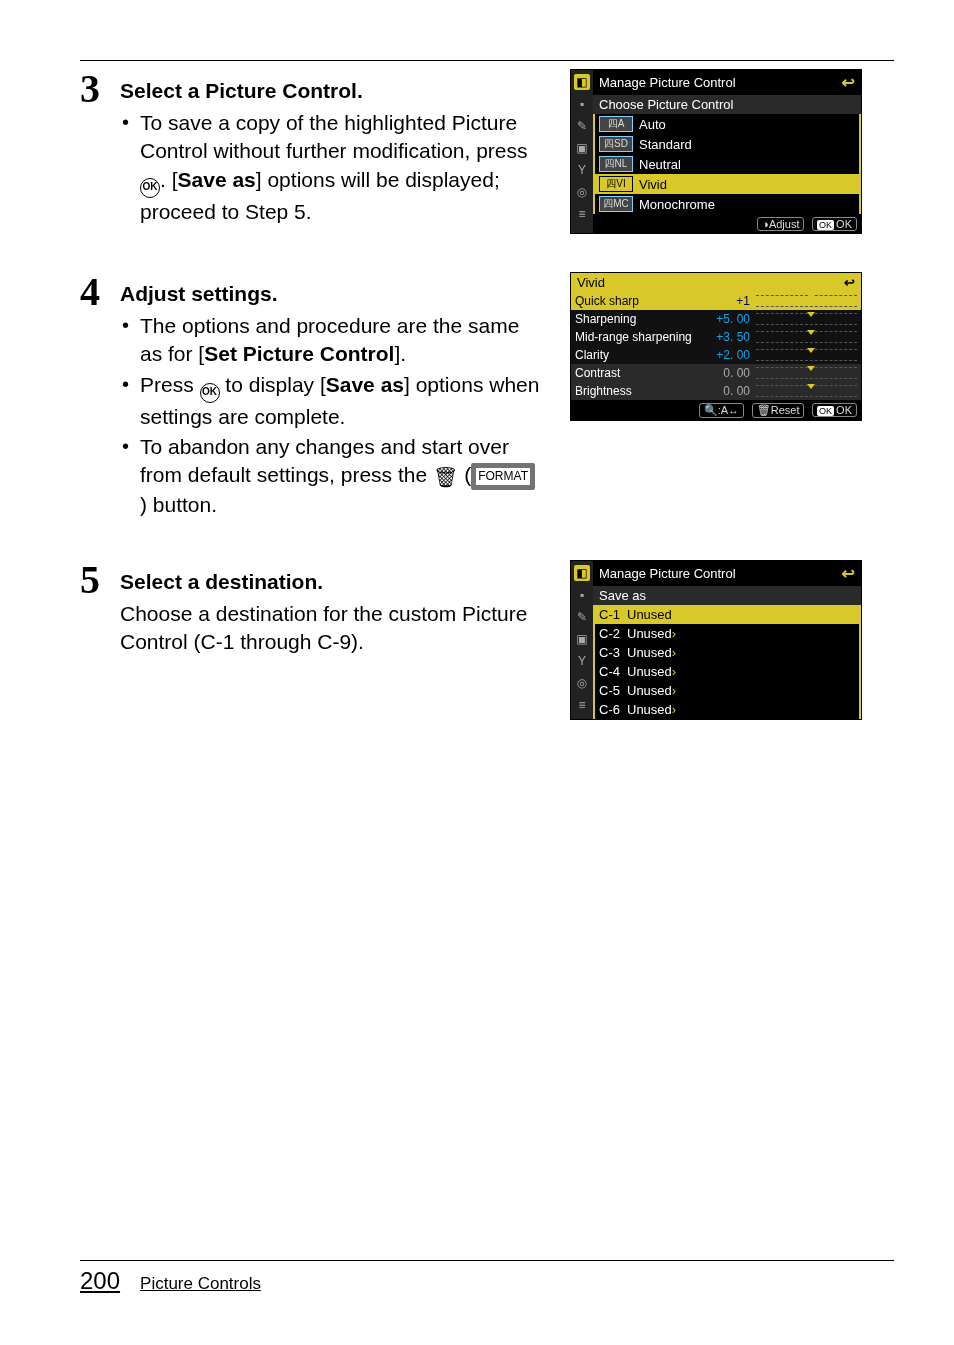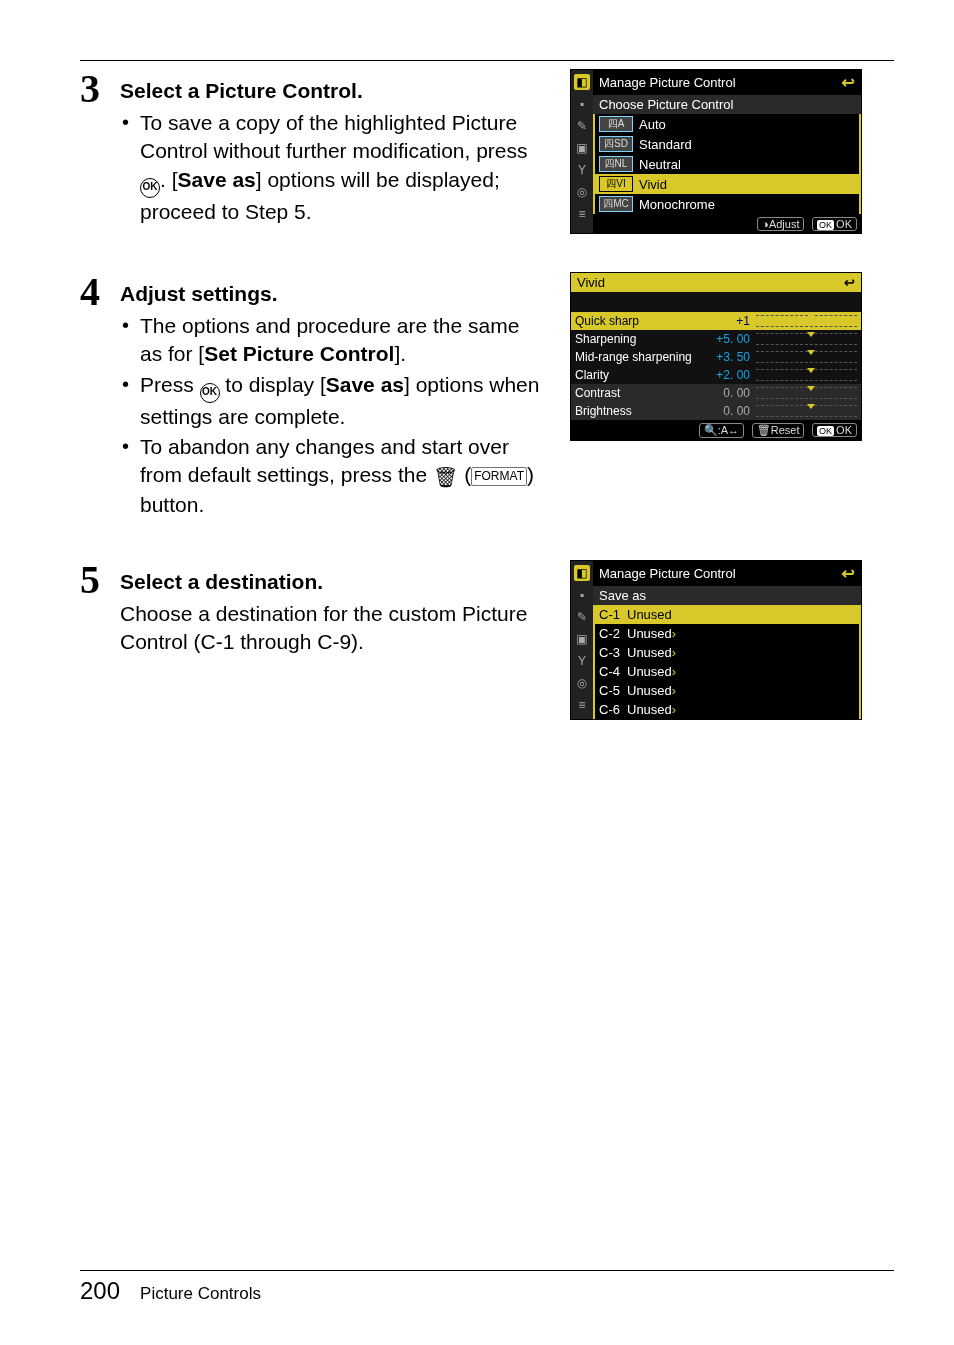--- a/index.html
+++ b/index.html
@@ -100,21 +100,21 @@
     border-left:6px solid #000;
     border-top:4px solid transparent;
     border-bottom:4px solid transparent;
   }
   .sym.trash {
     font-size: 20px;
     vertical-align: -2px;
   }
   .sym.format {
     font-size: 12px;
-    border:1px solid #737373;
+    border:5px solid #737373;
     border-radius:2px;
     padding:0 2px;
     vertical-align: 2px;
   }
   .text-col {
     width: 420px;
   }
   .step-flex {
     display: flex;
     align-items: flex-start;
@@ -276,21 +276,20 @@
     position:absolute;
     left:50%; top:-2px;
     width:0;height:0;
     border-left:4px solid transparent;
     border-right:4px solid transparent;
     border-top:5px solid #d8c82a;
   }
   .shot2 .adj-row.sel {
     background:#d8c82a;
     color:#000;
-    margin-top:20px;
   }
   .shot2 .adj-row.sel .val{ color:#006; }
   .shot2 .dark { background:#2a2a2a; }
   .shot2 .footer2 {
     background:#000;
     text-align:right;
     padding:2px 4px;
   }
   .shot2 .footer2 .btn {
     display:inline-block;
@@ -302,24 +301,25 @@
     margin-left:4px;
   }
   .shot2 .footer2 .btn .ok{
     background:#fff;color:#000;font-size:9px;padding:0 2px;border-radius:2px;margin-right:2px;
   }
 
   
   .page-footer {
     position: absolute;
     left: 0;
-    bottom: 40px;
+    bottom: 50px;
     width: 100%;
     padding: 0 60px 0 80px;
     box-sizing: border-box;
+    text-decoration: underline;
   }
   .page-footer hr {
     border: none;
     border-top: 1px solid #000;
     margin-bottom: 6px;
   }
   .page-footer .pf-row {
     display:flex;
     align-items:baseline;
   }

